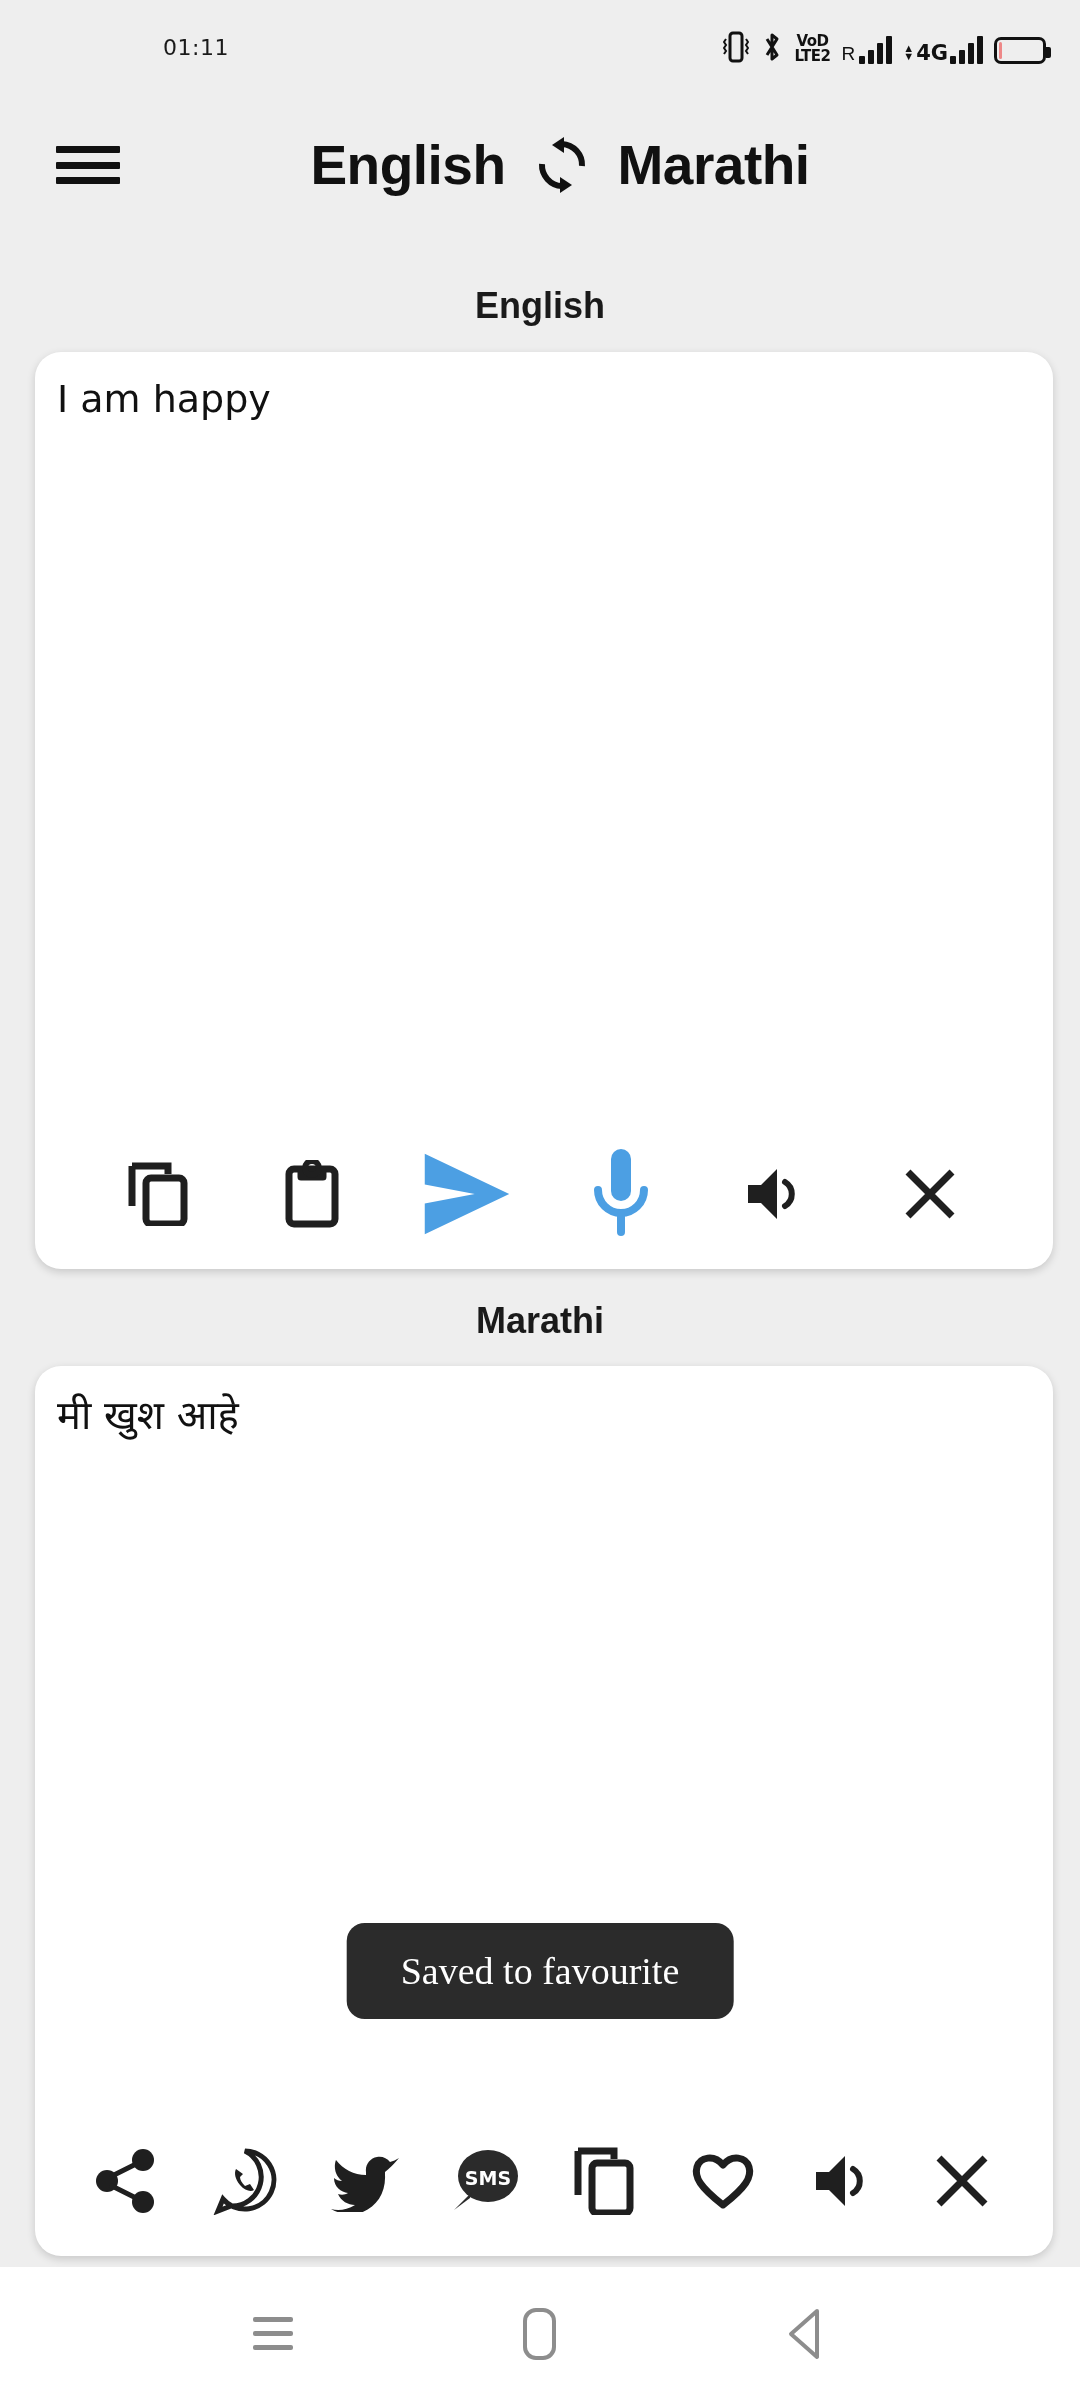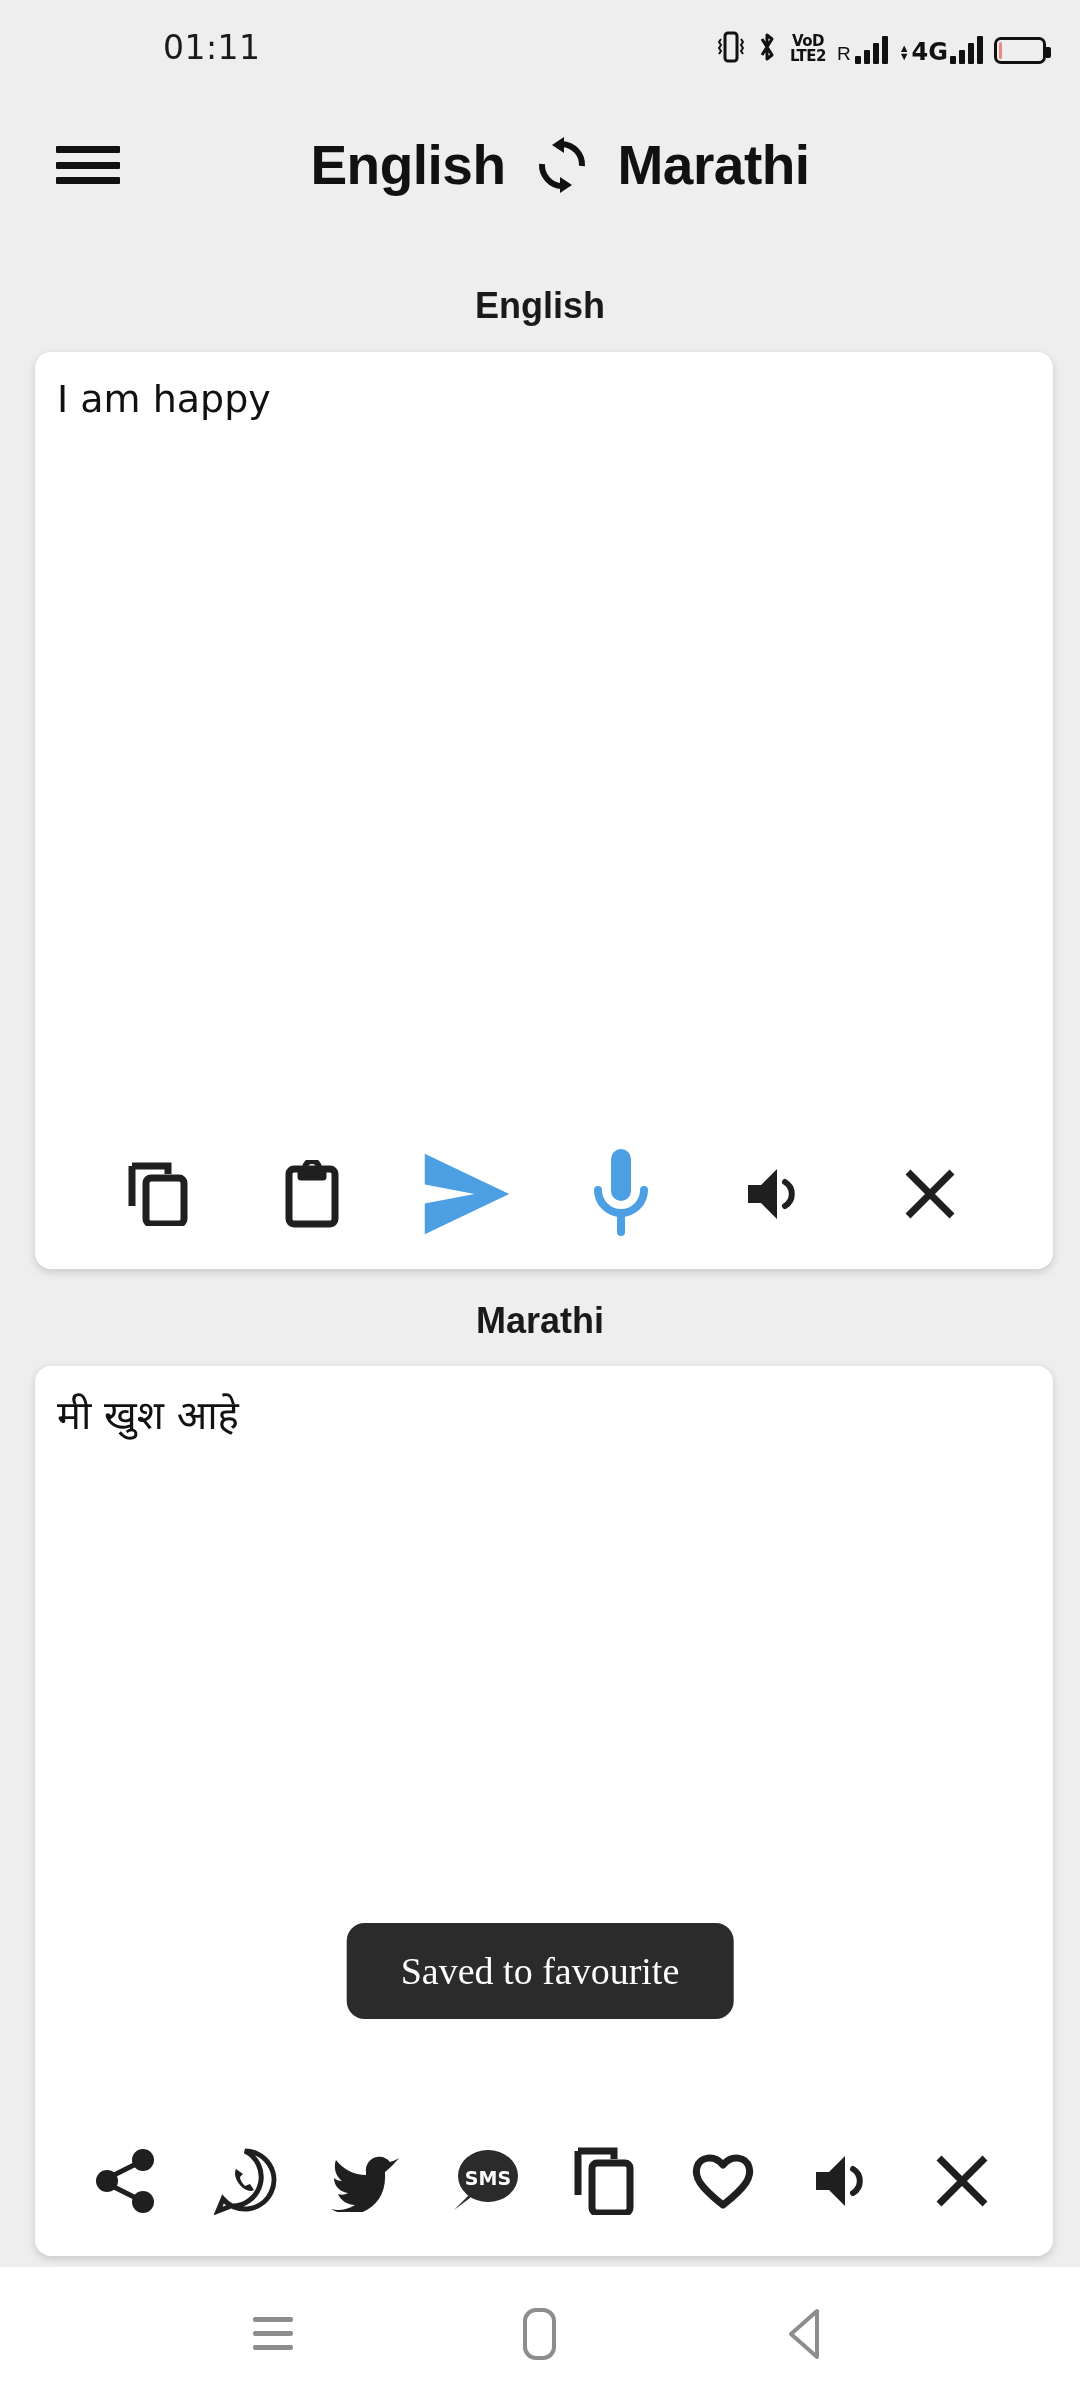--- a/index.html
+++ b/index.html
@@ -18,21 +18,21 @@
   
   #status-bar {
     position:absolute; left:0; top:0;
     width:1080px; height:96px;
     display:flex; align-items:center;
     padding:0 34px 0 0;
   }
   #status-time {
     position:absolute; left:163px; top:47px;
     transform:translateY(-50%);
-    font-size:33px; color:#1a1a1a;
+    font-size:22px; color:#1a1a1a;
     letter-spacing:0.5px;
     font-family:"DejaVu Sans", sans-serif;
   }
   #status-icons {
     position:absolute; right:34px; top:47px;
     transform:translateY(-50%);
     display:flex; align-items:flex-end; gap:11px;
   }
   .sbi { display:flex; align-items:center; color:#111; }
 
@@ -47,21 +47,21 @@
   .sig-group { display:flex; align-items:flex-end; gap:4px; }
   .sig-letter { font-size:19px; font-weight:400; line-height:1; padding-bottom:1px;}
   .bars { display:flex; align-items:flex-end; gap:3px; }
   .bars i { display:block; width:6px; background:#111; border-radius:1px; }
   .bars i:nth-child(1){height:8px}
   .bars i:nth-child(2){height:14px}
   .bars i:nth-child(3){height:21px}
   .bars i:nth-child(4){height:28px}
 
   .fourg-wrap { display:flex; align-items:flex-end; gap:2px;}
-  .fourg-txt { font-size:24px; font-weight:bold; line-height:1; font-family:"DejaVu Sans", sans-serif;}
+  .fourg-txt { font-size:21px; font-weight:bold; line-height:1; font-family:"DejaVu Sans", sans-serif;}
   .fourg-arrows { display:flex; flex-direction:column; font-size:11px; line-height:8px; padding-bottom:4px;}
 
   .battery {
     width:52px; height:27px;
     border:3px solid #111; border-radius:7px;
     position:relative;
   }
   .battery::after {
     content:""; position:absolute; right:-8px; top:7px;
     width:5px; height:11px; background:#111; border-radius:0 2px 2px 0;
@@ -104,21 +104,21 @@
     text-align:center;
     font-size:36px; font-weight:bold; color:#1a1a1a;
   }
   #label-source { top:285px; }
   #label-target { top:1300px; }
 
   
   .card {
     position:absolute; left:35px; width:1018px;
     background:#ffffff;
-    border-radius:16px;
+    border-radius:26px;
     box-shadow:0 3px 9px rgba(0,0,0,0.16);
   }
   #source-card { top:352px; height:917px; }
   #target-card { top:1366px; height:890px; }
 
   .card-text {
     position:absolute; left:22px; right:22px; top:22px;
     font-size:38px; color:#111; line-height:1.35;
     font-family:"DejaVu Sans", sans-serif;
   }

